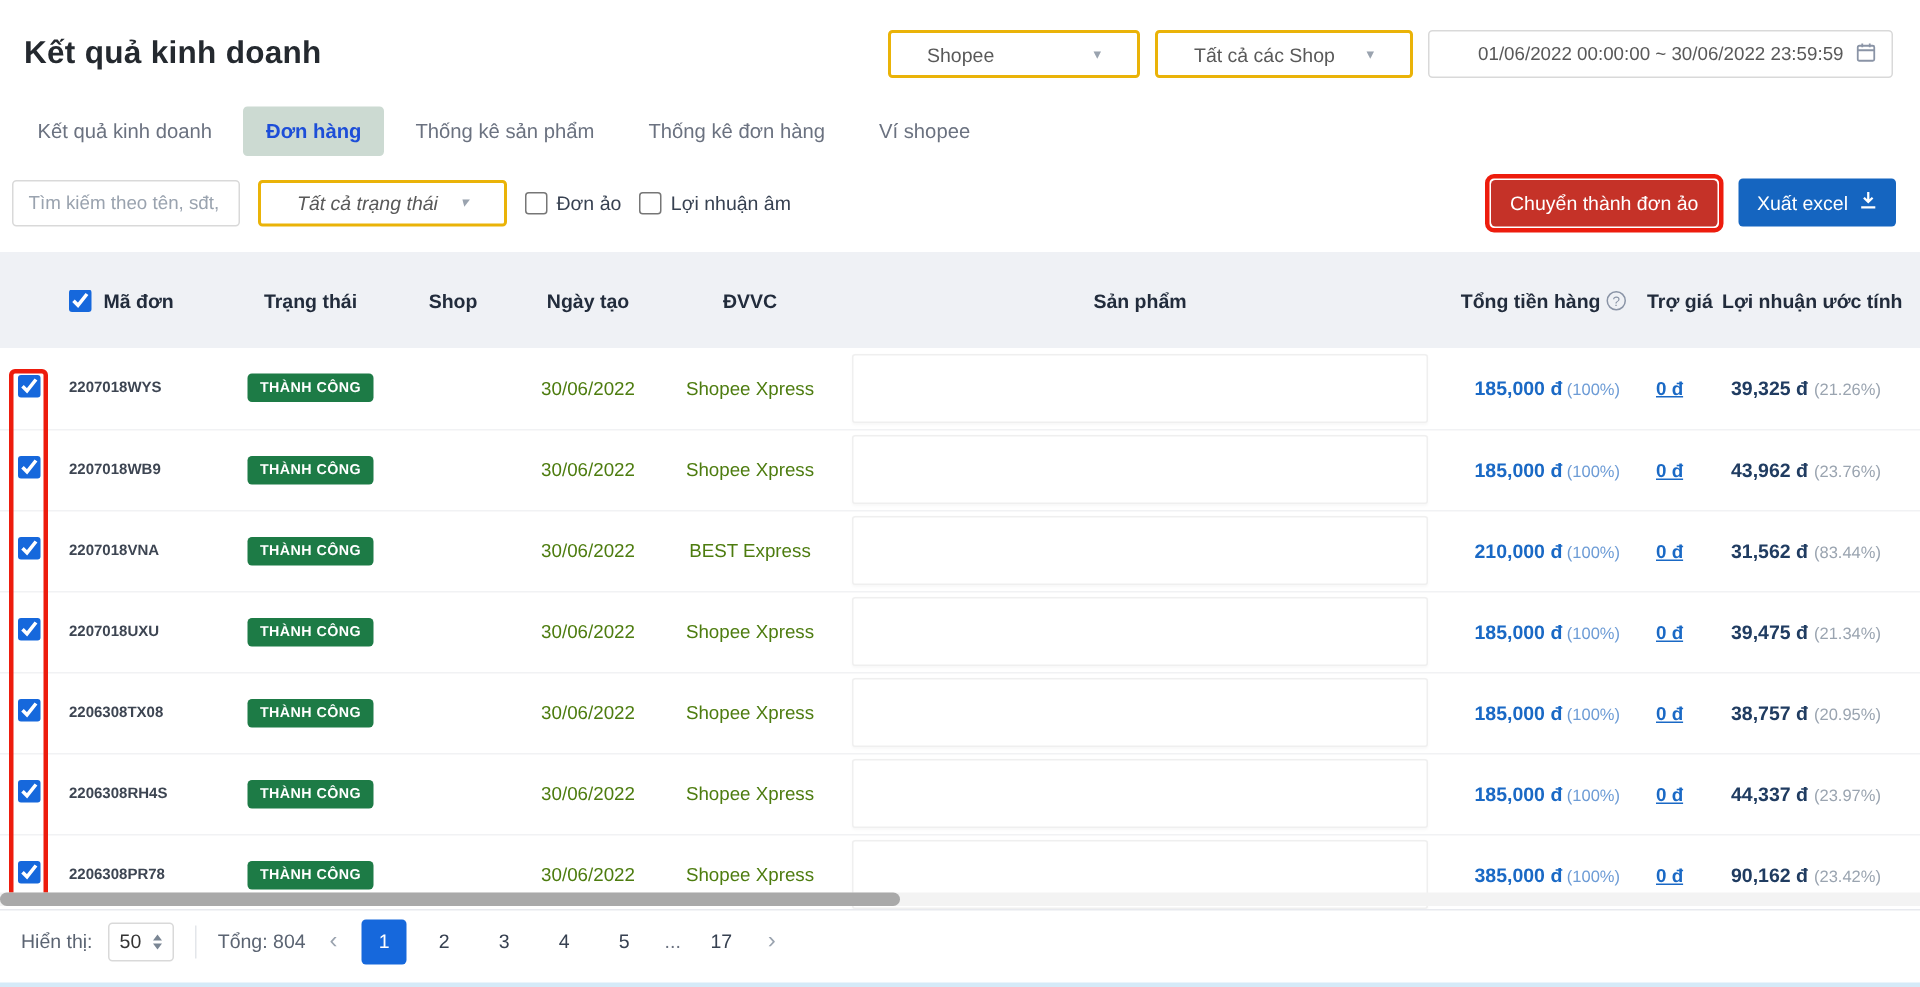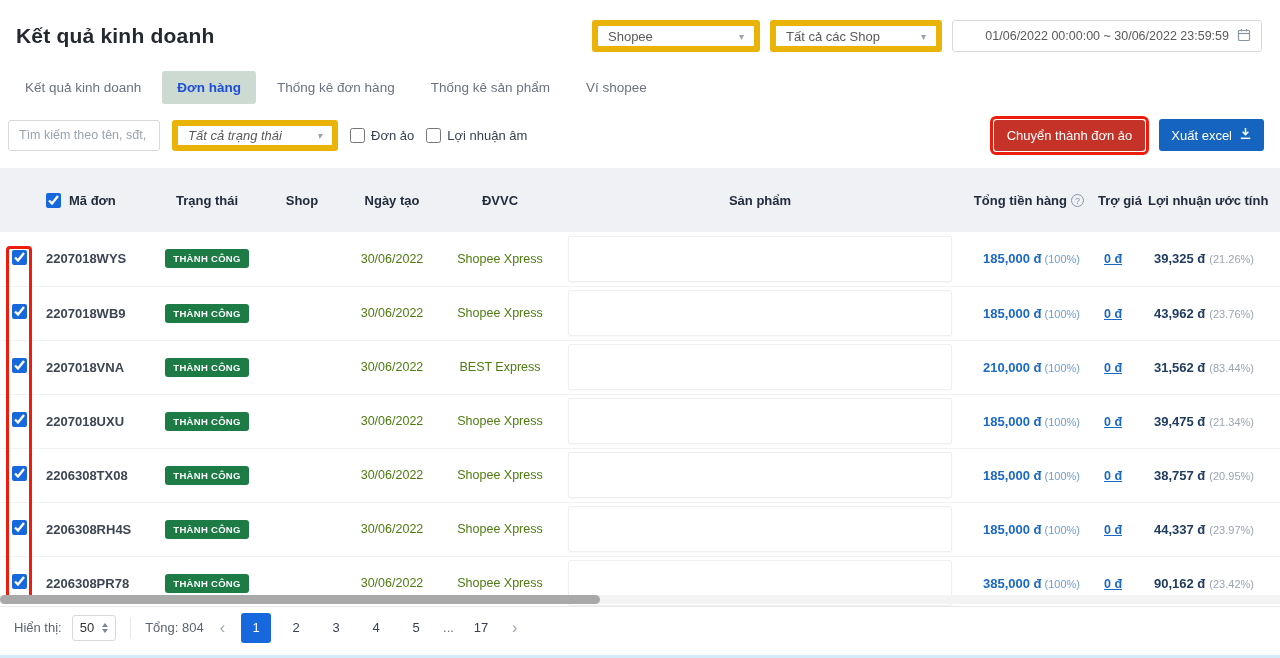--- a/index.html
+++ b/index.html
@@ -5,21 +5,21 @@
   * { margin:0; padding:0; box-sizing:border-box; }
   html,body { background:#fff; }
   body { font-family:"Liberation Sans", sans-serif; }
   .page { position:relative; width:1280px; height:658px; background:#fff; overflow:hidden; }
 
   
   .topbar { display:flex; align-items:center; padding:16px 18px 8px 16px; height:64px; }
   .page-title { font-size:21px; font-weight:700; color:#24292f; letter-spacing:.2px; }
   .top-controls { margin-left:auto; display:flex; gap:10px; align-items:center; }
   .select-box { display:flex; align-items:center; justify-content:space-between; gap:8px;
-    border:6px solid #eab308; border-radius:3px; height:32px; padding:0 10px;
+    border:2px solid #eab308; border-radius:3px; height:32px; padding:0 24px;
     color:#595959; font-size:13px; background:#fff; cursor:pointer; }
   .select-box .caret { color:#9aa3af; font-size:10px; }
   .sel-platform { width:168px; }
   .sel-shop { width:172px; }
   .date-box { display:flex; align-items:center; justify-content:flex-end; gap:8px;
     border:1px solid #d9d9d9; border-radius:3px; height:32px; padding:0 10px;
     color:#595959; font-size:12.5px; background:#fff; width:310px; cursor:pointer; }
 
   
   .tabs { display:flex; align-items:center; gap:6px; padding:0 10px; height:46px; }
@@ -52,21 +52,21 @@
   th.h-subsidy { text-align:left; padding-left:4px; }
   th.h-profit { text-align:left; padding-left:2px; }
   .h-code-inner { display:flex; align-items:center; gap:8px; padding-left:8px; }
   .info-circle { display:inline-flex; align-items:center; justify-content:center;
     width:13px; height:13px; border:1px solid #8a94a6; border-radius:50%;
     font-size:9px; color:#8a94a6; font-weight:400; margin-left:4px; vertical-align:1px; }
   tbody td { height:54px; border-bottom:1px solid #f1f2f4; font-size:13px; vertical-align:middle;
     overflow:hidden; white-space:nowrap; background:#fff; }
   td.c-cb { text-align:center; }
   td.c-cb input, .h-code-inner input { width:15px; height:15px; accent-color:#1668dc; }
-  td.c-code { font-weight:700; color:#3d4552; font-size:13px; padding-left:8px; }
+  td.c-code { font-weight:700; color:#3d4552; font-size:10px; padding-left:8px; }
   td.c-status { text-align:center; }
   .badge { display:inline-block; background:#1d7b46; color:#fff; font-size:9.5px; font-weight:700;
     padding:4px 8px; border-radius:3px; letter-spacing:.3px; }
   td.c-created, td.c-carrier { color:#4d7c0f; font-size:12.5px; text-align:center; }
   td.c-product { padding:0 4px; }
   .product-placeholder { width:100%; height:46px; background:#fff; border:1px solid #efefef;
     border-radius:2px; box-shadow:0 1px 2px rgba(0,0,0,0.03); }
   td.c-total { text-align:right; padding-right:14px; }
   .money-blue { color:#1a69c5; font-weight:700; font-size:13px; }
   .pct-blue { color:#6d9cd6; font-size:11px; margin-left:3px; }
@@ -127,22 +127,22 @@
               <line x1="9.5" y1="1" x2="9.5" y2="3.5" stroke="#8a94a6" stroke-width="1.2"></line>
             </svg>
         </span>
       </div>
     </div>
   </div>
 
   <div class="tabs">
     <div class="tab">Kết quả kinh doanh</div>
     <div class="tab active">Đơn hàng</div>
+    <div class="tab">Thống kê sản phẩm</div>
     <div class="tab">Thống kê đơn hàng</div>
-    <div class="tab">Thống kê sản phẩm</div>
     <div class="tab">Ví shopee</div>
   </div>
 
   <div class="filterbar">
     <input class="search-input" type="text" placeholder="Tìm kiếm theo tên, sđt," style="">
     <div class="select-box sel-status">
       <span>Tất cả trạng thái</span>
       <span class="caret">▾</span>
     </div>
     <label class="chk-label">

